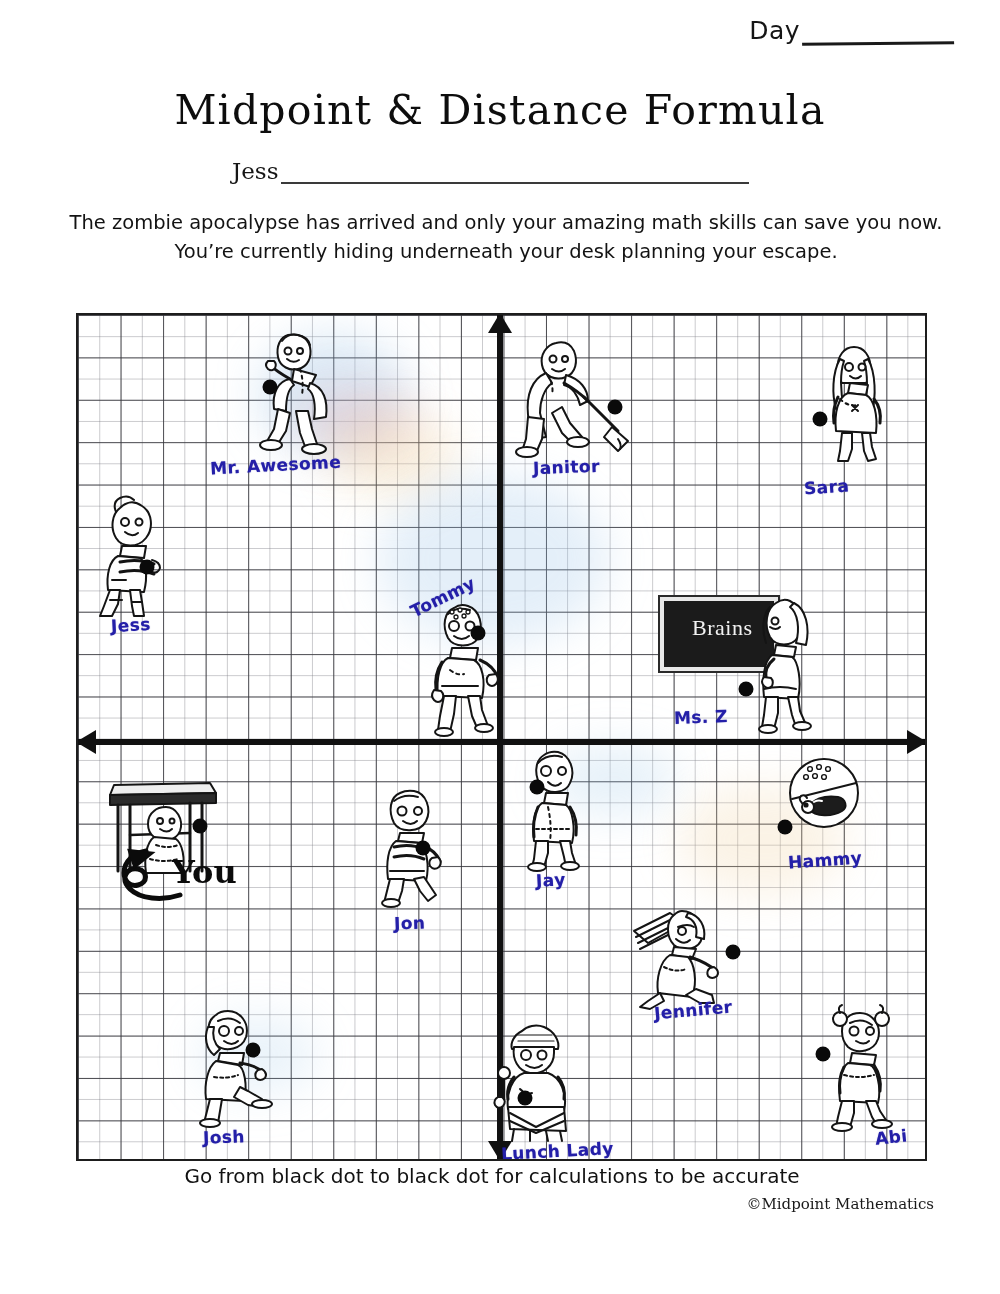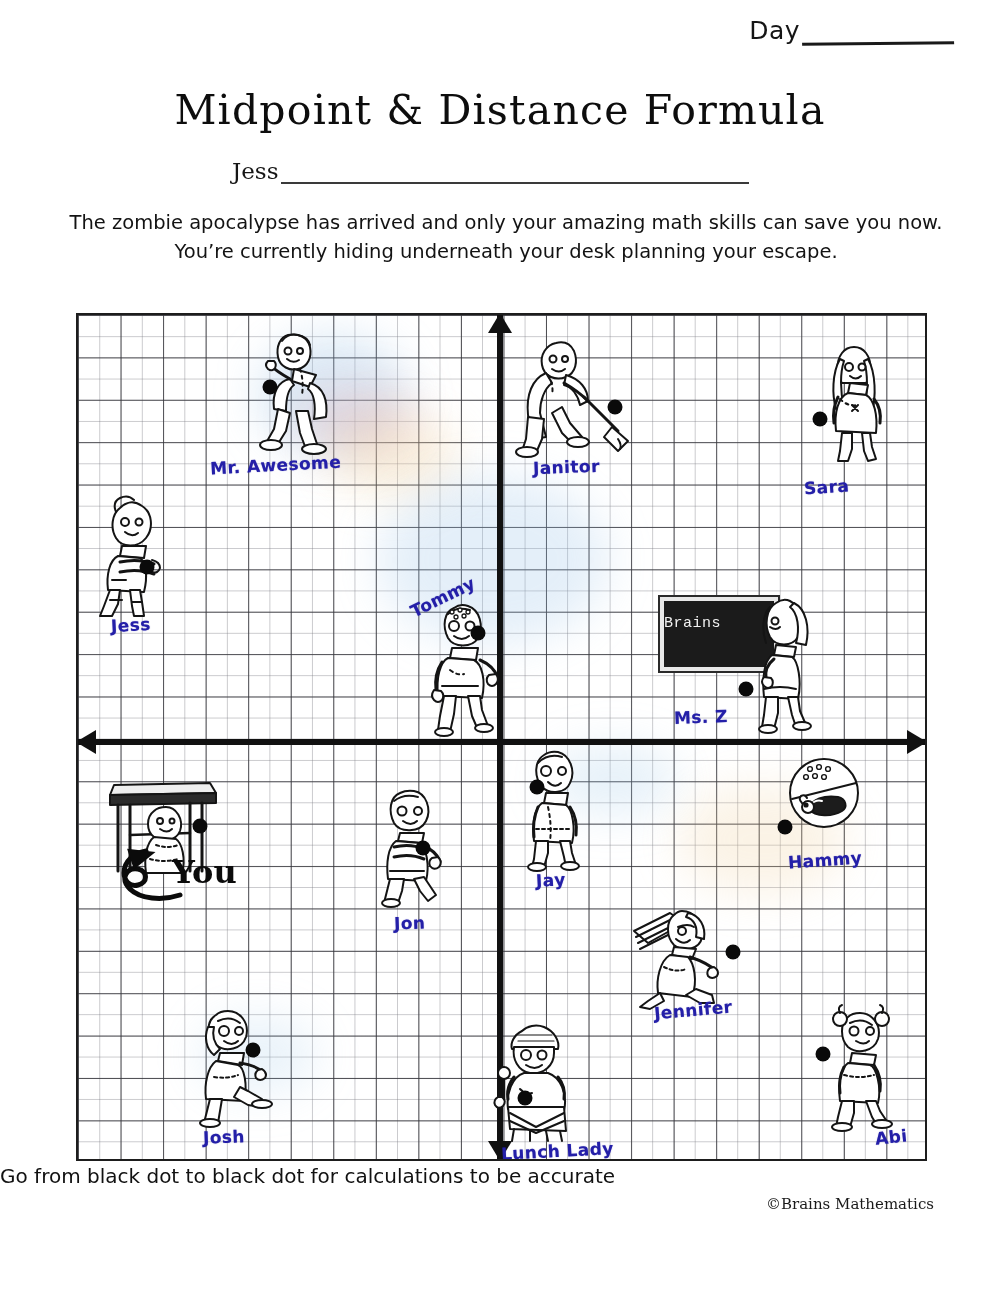--- a/index.html
+++ b/index.html
@@ -119,29 +119,29 @@
 
   .board-wrap { position:absolute; z-index:5; }
   .chalkboard {
     width:118px; height:74px;
     background:#1b1b1b;
     border:4px solid #e8e8e8;
     outline:2px solid #2a2a2a;
     position:relative;
   }
   .chalk-text {
-    position:absolute; left:0; top:14px;
+    position:absolute; left:28px; top:14px;
     color:#f2f2f2;
-    font-family:Liberation Mono, monospace;
-    font-size:15px; letter-spacing:.5px;
+    font-family:Liberation Serif, serif;
+    font-size:22px; letter-spacing:.5px;
   }
 
   
   #footer {
-    position:absolute; top:1164px; left:0; width:984px; 
+    position:absolute; top:1164px; left:0; width:984px; text-align:center;
     font-family:"DejaVu Sans", sans-serif; color:#111;
   }
   #footer-line1 { font-size:20px; }
   #footer-line2 { font-size:20px; margin-top:4px; }
   #copyright {
     position:absolute; top:1195px; right:66px;
     font-family:"DejaVu Serif", serif;
     font-size:15px; color:#1a1a1a;
   }
 </style>
@@ -540,13 +540,13 @@
       <div class="dot" style="left: 447px; top: 783px; background: rgb(10, 10, 10);"></div>
       <div class="name-label" style="left: 423px; top: 826px; color: rgb(36, 31, 168); transform: rotate(-3deg);">Lunch Lady</div>
       <div class="dot" style="left: 745px; top: 739px; background: rgb(10, 10, 10);"></div>
       <div class="name-label" style="left: 797px; top: 812px; color: rgb(36, 31, 168); transform: rotate(-6deg);">Abi</div>
     </div>
 </div>
 
 <div id="footer">
   <div id="footer-line1">Go from black dot to black dot for calculations to be accurate</div>
 </div>
-<div id="copyright">©Brains Mathematics</div>
+<div id="copyright">©Midpoint Mathematics</div>
 
 </body></html>

